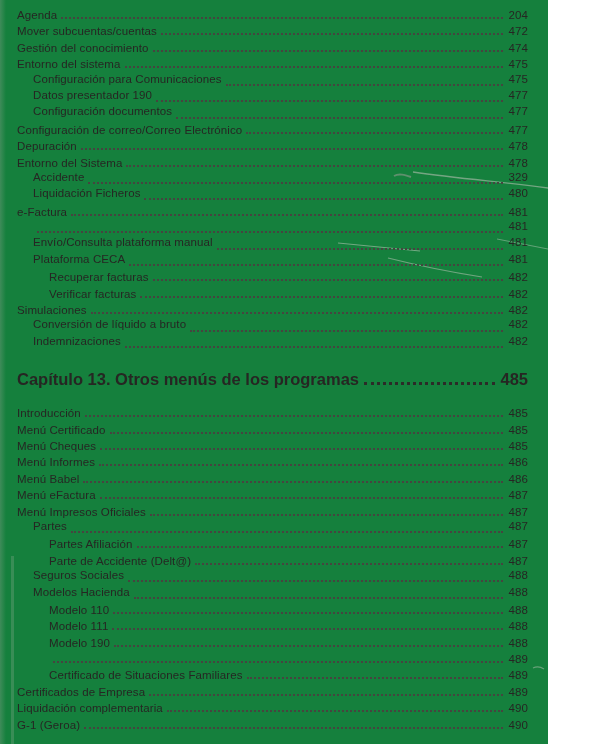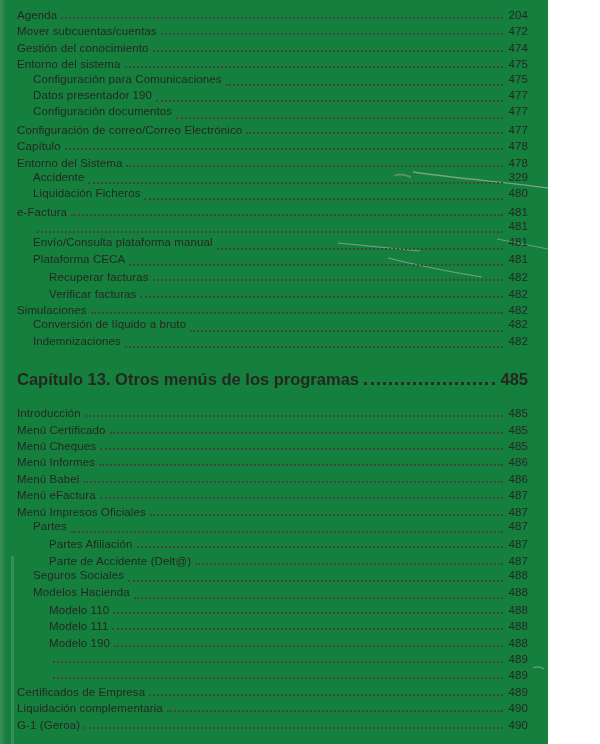--- a/index.html
+++ b/index.html
@@ -133,21 +133,21 @@
       <span class="lbl">Configuración documentos</span>
       <span class="dots"></span>
       <span class="pg">477</span>
     </div>
       <div class="row lvl-0">
       <span class="lbl">Configuración de correo/Correo Electrónico</span>
       <span class="dots"></span>
       <span class="pg">477</span>
     </div>
       <div class="row lvl-0">
-      <span class="lbl">Capítulo</span>
+      <span class="lbl">Depuración</span>
       <span class="dots"></span>
       <span class="pg">478</span>
     </div>
       <div class="row lvl-0">
       <span class="lbl">Entorno del Sistema</span>
       <span class="dots"></span>
       <span class="pg">478</span>
     </div>
       <div class="row lvl-1">
       <span class="lbl">Accidente</span>
@@ -281,20 +281,21 @@
       <div class="row lvl-2">
       <span class="lbl">Modelo 190</span>
       <span class="dots"></span>
       <span class="pg">488</span>
     </div>
       <div class="row lvl-2">
       <span class="dots"></span>
       <span class="pg">489</span>
     </div>
       <div class="row lvl-2">
+      <span class="lbl">Certificado de Situaciones Familiares</span>
       <span class="dots"></span>
       <span class="pg">489</span>
     </div>
       <div class="row lvl-0">
       <span class="lbl">Certificados de Empresa</span>
       <span class="dots"></span>
       <span class="pg">489</span>
     </div>
       <div class="row lvl-0">
       <span class="lbl">Liquidación complementaria</span>

